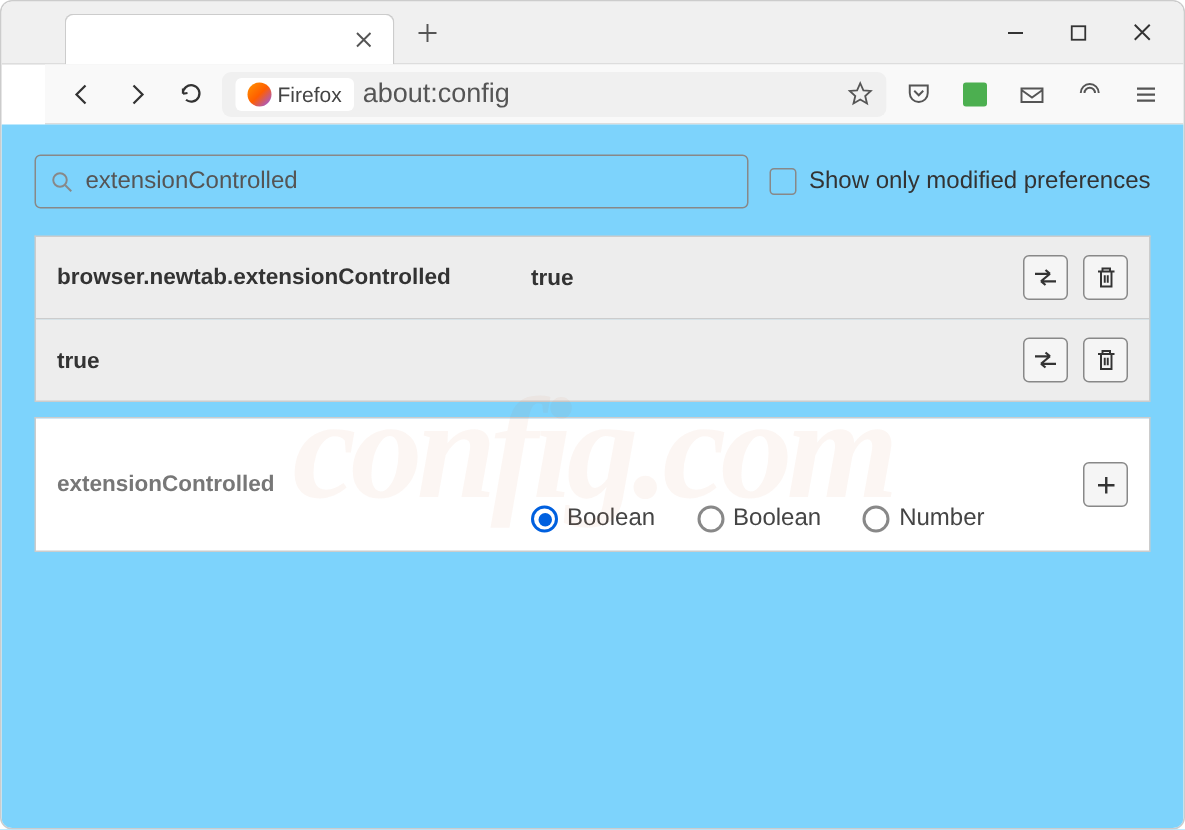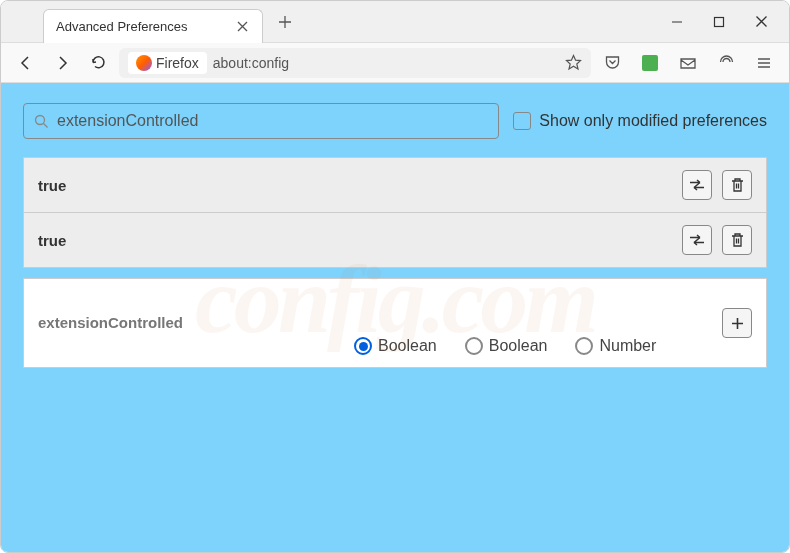--- a/index.html
+++ b/index.html
@@ -8,25 +8,25 @@
     .window-frame { border: 1px solid #ccc; border-radius: 8px; width: 100%; height: 100%; background: #fff; overflow: hidden; display: flex; flex-direction: column; }
     
     .titlebar { height: 42px; background: #f0f0f0; display: flex; align-items: center; border-bottom: 1px solid #ddd; }
     .tab-strip { display: flex; align-items: center; height: 100%; padding-left: 42px; flex: 1; }
     .tab { background: #fff; border: 1px solid #ccc; border-bottom: none; border-top-left-radius: 6px; border-top-right-radius: 6px; height: 34px; margin-top: 8px; padding: 0 12px; display: flex; align-items: center; min-width: 220px; gap: 8px; font-size: 13px; color: #333; }
     .tab-close { width: 16px; height: 16px; display: flex; align-items: center; justify-content: center; margin-left: auto; cursor: pointer; }
     .newtab-btn { width: 28px; height: 28px; margin-left: 8px; display: flex; align-items: center; justify-content: center; border-radius: 4px; cursor: pointer; }
     .window-controls { display: flex; gap: 26px; padding: 0 20px; }
     .win-btn { width: 16px; height: 16px; display: flex; align-items: center; justify-content: center; cursor: pointer; }
     
-    .toolbar { height: 40px; background: #f9f9f9; border-bottom: 1px solid #ddd; display: flex; align-items: center; padding: 0 10px; gap: 6px; }
+    .toolbar { height: 40px; background: #f9f9f9; border-bottom: 1px solid #ddd; display: flex; align-items: center; padding: 0 10px; gap: 6px; margin-left: 29px; }
     .tb-btn { width: 30px; height: 30px; display: flex; align-items: center; justify-content: center; border-radius: 4px; cursor: pointer; }
     .urlbar { flex: 1; height: 30px; background: #f0f0f0; border: 1px solid transparent; border-radius: 6px; display: flex; align-items: center; padding: 0 8px; gap: 6px; }
     .urlbar-badge { background: #fff; border-radius: 4px; padding: 3px 8px; display: flex; align-items: center; gap: 4px; font-size: 14px; color: #444; }
-    .url-text { font-size: 14px; color: #555; flex: 1; }
+    .url-text { font-size: 18px; color: #555; flex: 1; }
     .fox-icon { width: 16px; height: 16px; border-radius: 50%; background: linear-gradient(135deg, #ff9500 0%, #ff5e00 50%, #9059ff 100%); }
     .tb-icons-right { display: flex; gap: 8px; align-items: center; }
     .ext-square { width: 16px; height: 16px; background: #4caf50; border-radius: 2px; }
     
     .content { flex: 1; background: #7dd3fc; padding: 20px 22px; }
     
     .search-row { display: flex; gap: 14px; align-items: center; margin-bottom: 18px; }
     .search-box { flex: 1; height: 36px; border: 1px solid #888; border-radius: 4px; display: flex; align-items: center; padding: 0 10px; gap: 8px; }
     .search-input { border: none; outline: none; font-size: 16px; color: #555; flex: 1; background: transparent; }
     .checkbox-label { display: flex; gap: 8px; font-size: 16px; color: #333; }
@@ -53,21 +53,20 @@
     
     svg { display: block; }
   </style>
 </head>
 <body>
 
 <div class="window-frame">
   <div class="titlebar">
     <div class="tab-strip">
       <div class="tab">
-        <span>Advanced Preferences</span>
         <span class="tab-close">
           <svg width="11" height="11" viewBox="0 0 11 11">
               <path d="M1 1 L10 10 M10 1 L1 10" stroke="#555" stroke-width="1.3"></path>
             </svg>
         </span>
       </div>
       <div class="newtab-btn">
         <svg width="14" height="14" viewBox="0 0 14 14">
             <path d="M7 1 V13 M1 7 H13" stroke="#555" stroke-width="1.3"></path>
           </svg>
@@ -159,20 +158,21 @@
         <input class="search-input" value="extensionControlled" style="">
       </div>
       <label class="checkbox-label">
         <span class="checkbox"></span>
         <span>Show only modified preferences</span>
       </label>
     </div>
 
     <div class="prefs-table">
       <div class="pref-row modified">
+        <span class="pref-name">browser.newtab.extensionControlled</span>
         <span class="pref-value">true</span>
         <div class="pref-actions">
           <span class="action-btn">
             <svg width="18" height="14" viewBox="0 0 18 14">
                 <path d="M2 4.5 H12 M12 4.5 L9 2 M12 4.5 L9 7 M16 9.5 H6 M6 9.5 L9 7 M6 9.5 L9 12" fill="none" stroke="#333" stroke-width="1.5"></path>
               </svg>
           </span>
           <span class="action-btn">
             <svg width="15" height="16" viewBox="0 0 15 16">
                 <path d="M2 4 H13 M5 4 V2 H10 V4 M4 4 V14 H11 V4 M6.5 6.5 V11.5 M8.5 6.5 V11.5" fill="none" stroke="#333" stroke-width="1.3"></path>

